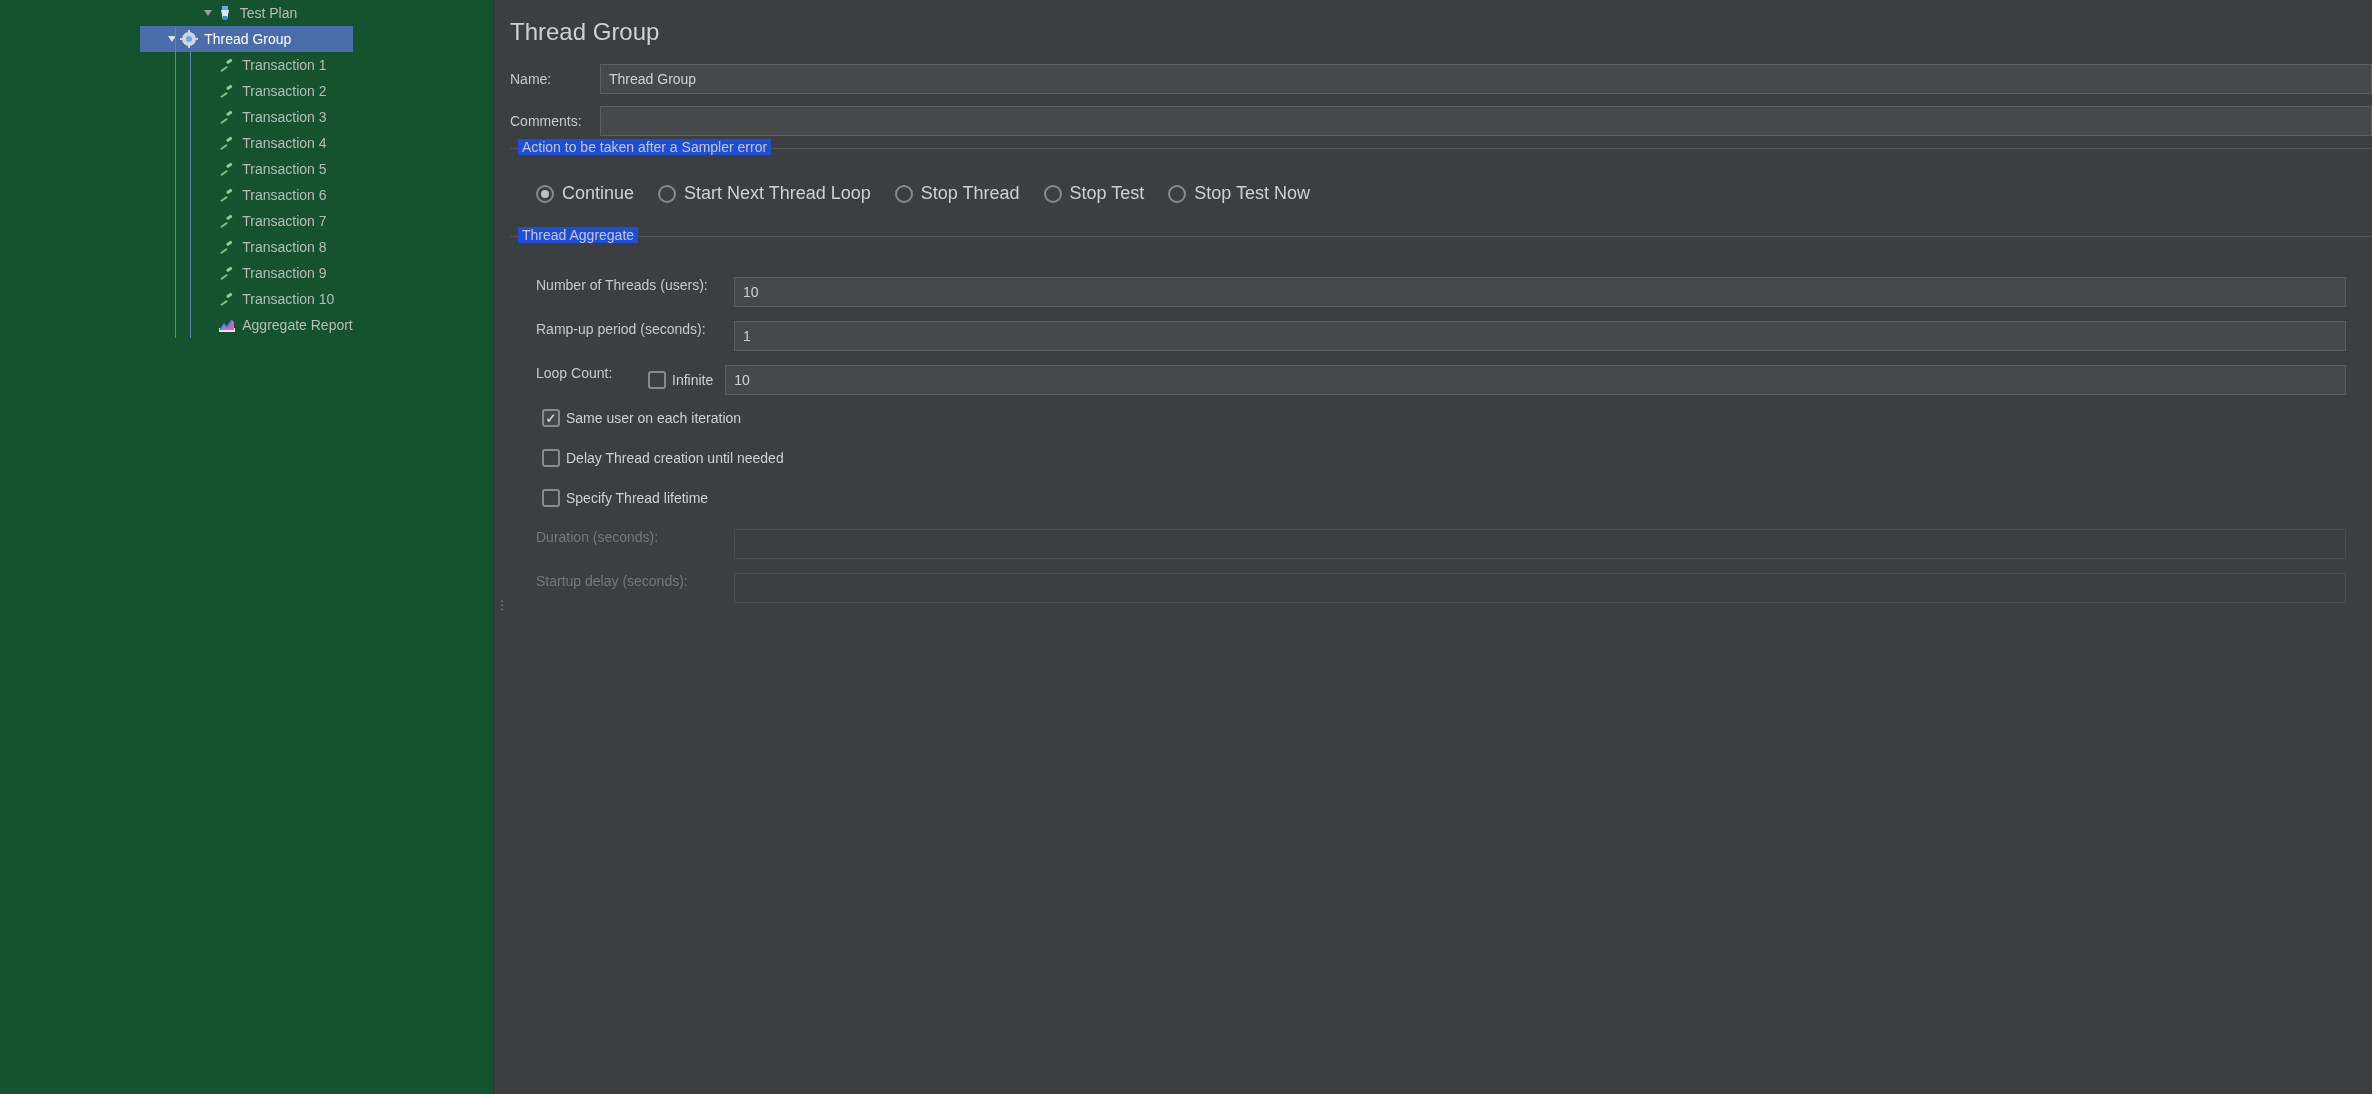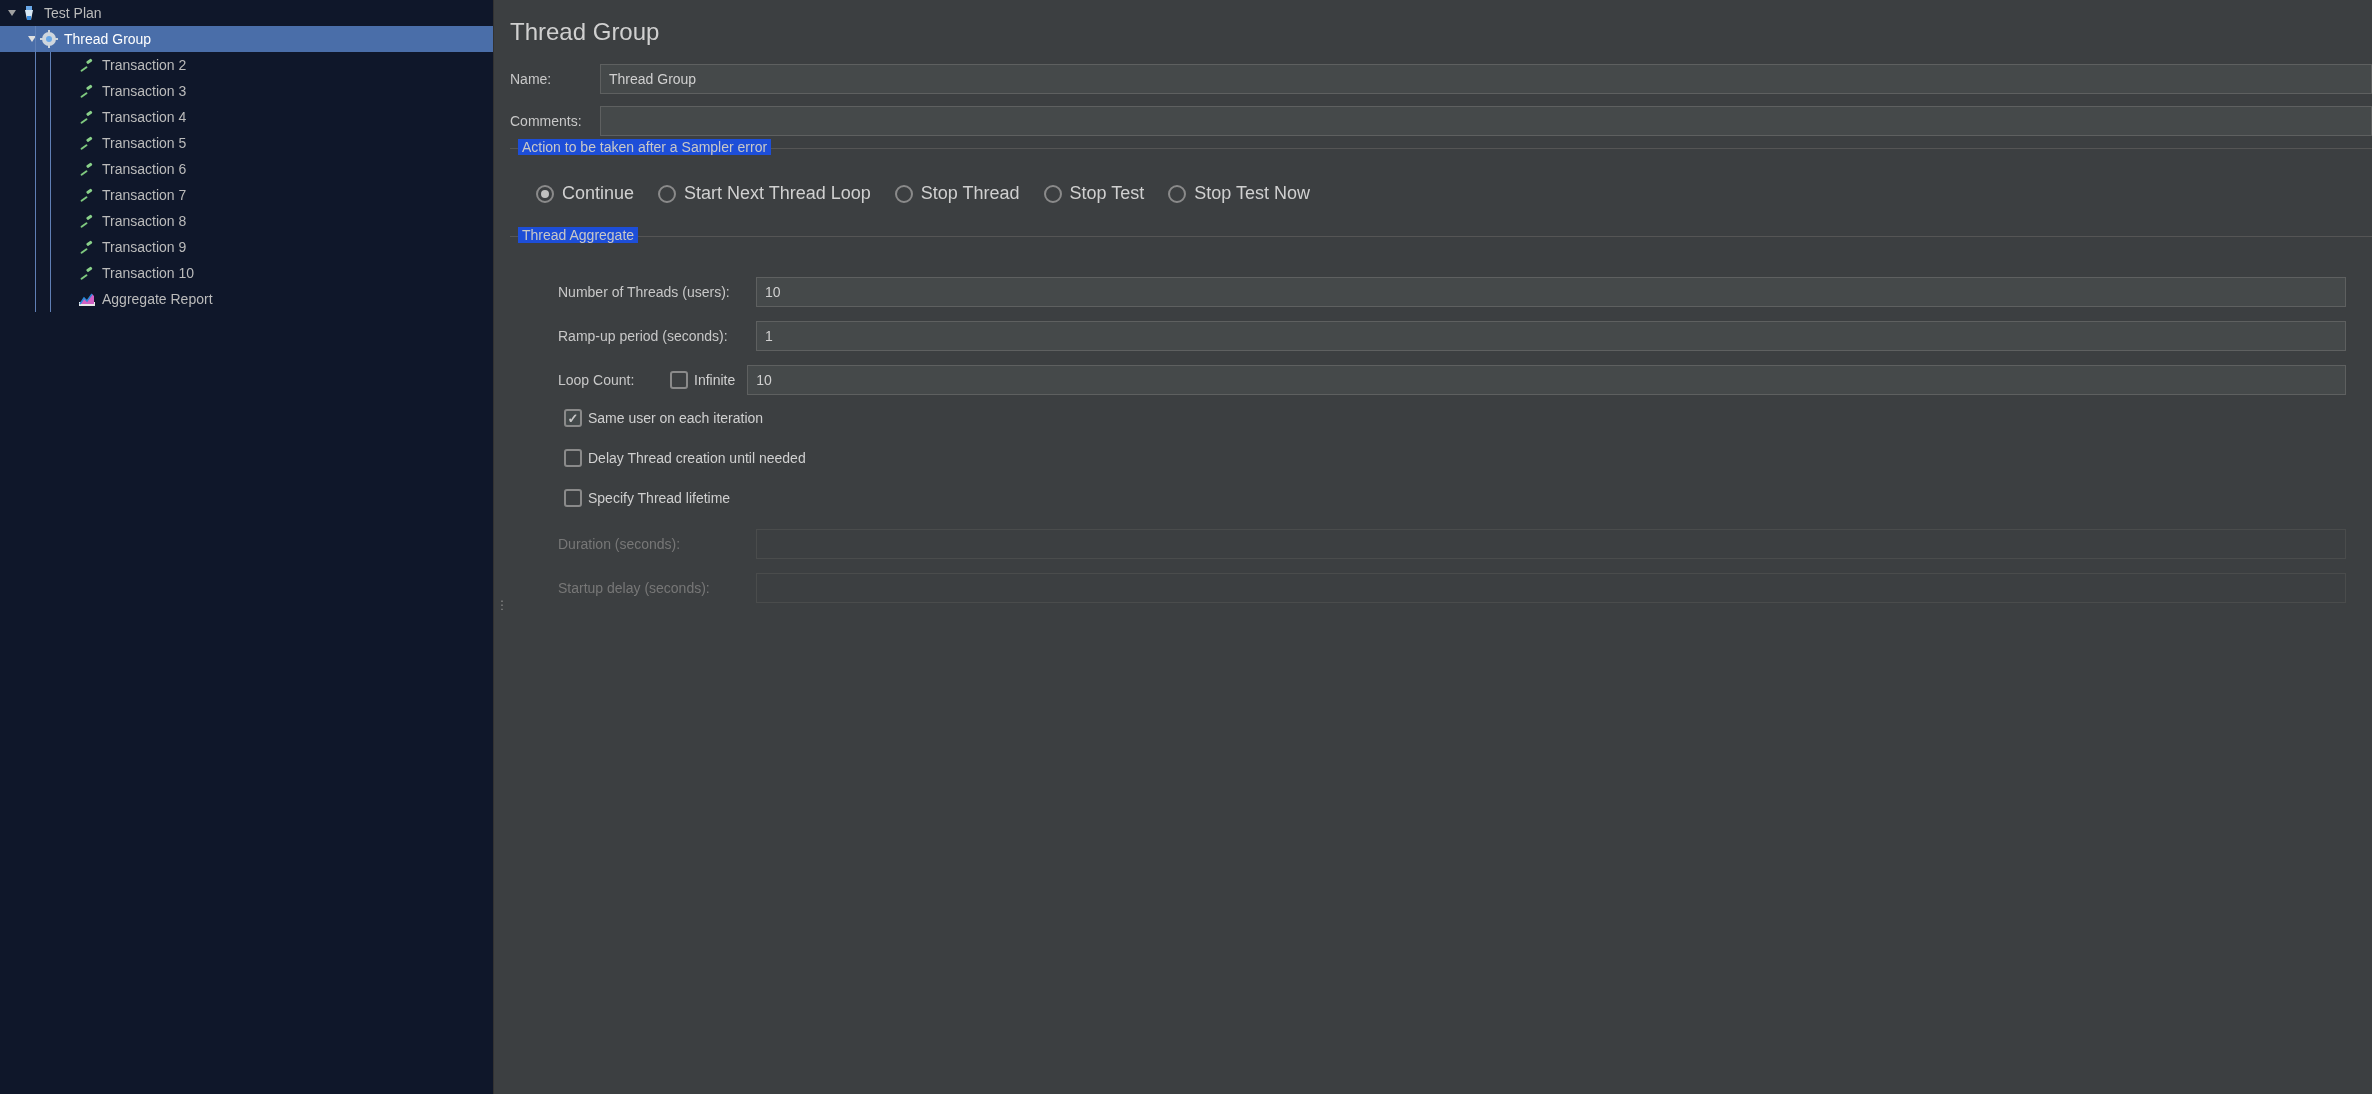--- a/index.html
+++ b/index.html
@@ -1,17 +1,17 @@
 <!DOCTYPE html>
 <html><head>
 <meta charset="utf-8">
 <style>
 * { box-sizing: border-box; margin: 0; padding: 0; font-family: Arial, Helvetica, sans-serif; }
 body { background: #3c3f41; color: #bbbbbb; font-size: 14px; width: 2372px; height: 1094px; overflow: hidden; display: flex; }
-.tree-panel { width: 494px; background: #0f172a; border-right: 1px solid #323232; display: flex; flex-direction: column; }
+.tree-panel { width: 494px; background: #14532d; border-right: 1px solid #323232; display: flex; flex-direction: column; align-items: center; }
 .tree-node { display: flex; align-items: center; height: 26px; padding-left: 4px; cursor: pointer; }
 .tree-node.test-plan { padding-left: 4px; }
 .tree-node.thread-group { padding-left: 24px; background: #4a6ea9; color: #ffffff; }
 .tree-node.transaction { padding-left: 78px; }
 .tree-node.report { padding-left: 78px; }
 .tree-node .toggle { width: 16px; height: 16px; display: inline-flex; align-items: center; justify-content: center; }
 .tree-node .icon { width: 18px; height: 18px; margin-right: 6px; display: inline-flex; align-items: center; justify-content: center; }
 .tree-node .label { font-size: 14px; }
 .children { position: relative; }
 .children::before { content: ""; position: absolute; left: 35px; top: 0; bottom: 0; width: 1px; background: #5f7fb5; }
@@ -32,21 +32,21 @@
 .fieldset { border: 1px solid #555; margin-top: 6px; padding: 0; position: relative; }
 .fieldset .legend { position: relative; top: -10px; left: 8px; background: #1d4ed8; padding: 0 4px; color: #c8c8c8; font-size: 14px; display: inline-block; }
 .fieldset .body { padding: 18px 26px 26px 26px; }
 
 .radios { display: flex; gap: 24px; align-items: center; }
 .radio { display: flex; align-items: center; gap: 8px; cursor: pointer; }
 .radio .circle { width: 18px; height: 18px; border-radius: 50%; border: 2px solid #8a8a8a; display: inline-flex; align-items: center; justify-content: center; }
 .radio .circle.checked::after { content: ""; width: 8px; height: 8px; border-radius: 50%; background: #c0c0c0; display: block; }
 .radio .txt { color: #d0d0d0; font-size: 18px; }
 
-.tp-row { display: flex; align-items: center; margin-bottom: 14px; margin-left: 22px; }
+.tp-row { display: flex; margin-bottom: 14px; }
 .tp-row .lbl { width: 198px; color: #c8c8c8; text-align: left; font-size: 14px; }
 .tp-row .lbl.short { width: 94px; }
 .tp-row .lbl.disabled { color: #777; }
 .chk { display: inline-flex; align-items: center; gap: 6px; cursor: pointer; }
 .chk .box { width: 18px; height: 18px; border: 2px solid #8a8a8a; border-radius: 3px; display: inline-flex; align-items: center; justify-content: center; background: transparent; }
 .chk .box.checked { background: #43494a; }
 .chk .box.checked::after { content: "✓"; color: #c8c8c8; font-size: 13px; font-weight: bold; line-height: 1; }
 .chk .txt { color: #d0d0d0; font-size: 14px; }
 
 svg { display: block; }
@@ -95,20 +95,29 @@
     </div>
     <div class="children2">
 
       <div class="tree-node transaction">
         <span class="icon">
             <svg width="18" height="18" viewBox="0 0 18 18">
               <rect x="2" y="12" width="8" height="2" rx="1" fill="#7fc97f" transform="rotate(-35 6 13)"></rect>
               <rect x="8" y="4" width="6" height="3" rx="1" fill="#8ad18a" transform="rotate(-35 11 5)"></rect>
             </svg>
           </span>
+        <span class="label">Transaction 1</span>
+      </div>
+      <div class="tree-node transaction">
+        <span class="icon">
+            <svg width="18" height="18" viewBox="0 0 18 18">
+              <rect x="2" y="12" width="8" height="2" rx="1" fill="#7fc97f" transform="rotate(-35 6 13)"></rect>
+              <rect x="8" y="4" width="6" height="3" rx="1" fill="#8ad18a" transform="rotate(-35 11 5)"></rect>
+            </svg>
+          </span>
         <span class="label">Transaction 2</span>
       </div>
       <div class="tree-node transaction">
         <span class="icon">
             <svg width="18" height="18" viewBox="0 0 18 18">
               <rect x="2" y="12" width="8" height="2" rx="1" fill="#7fc97f" transform="rotate(-35 6 13)"></rect>
               <rect x="8" y="4" width="6" height="3" rx="1" fill="#8ad18a" transform="rotate(-35 11 5)"></rect>
             </svg>
           </span>
         <span class="label">Transaction 3</span>

